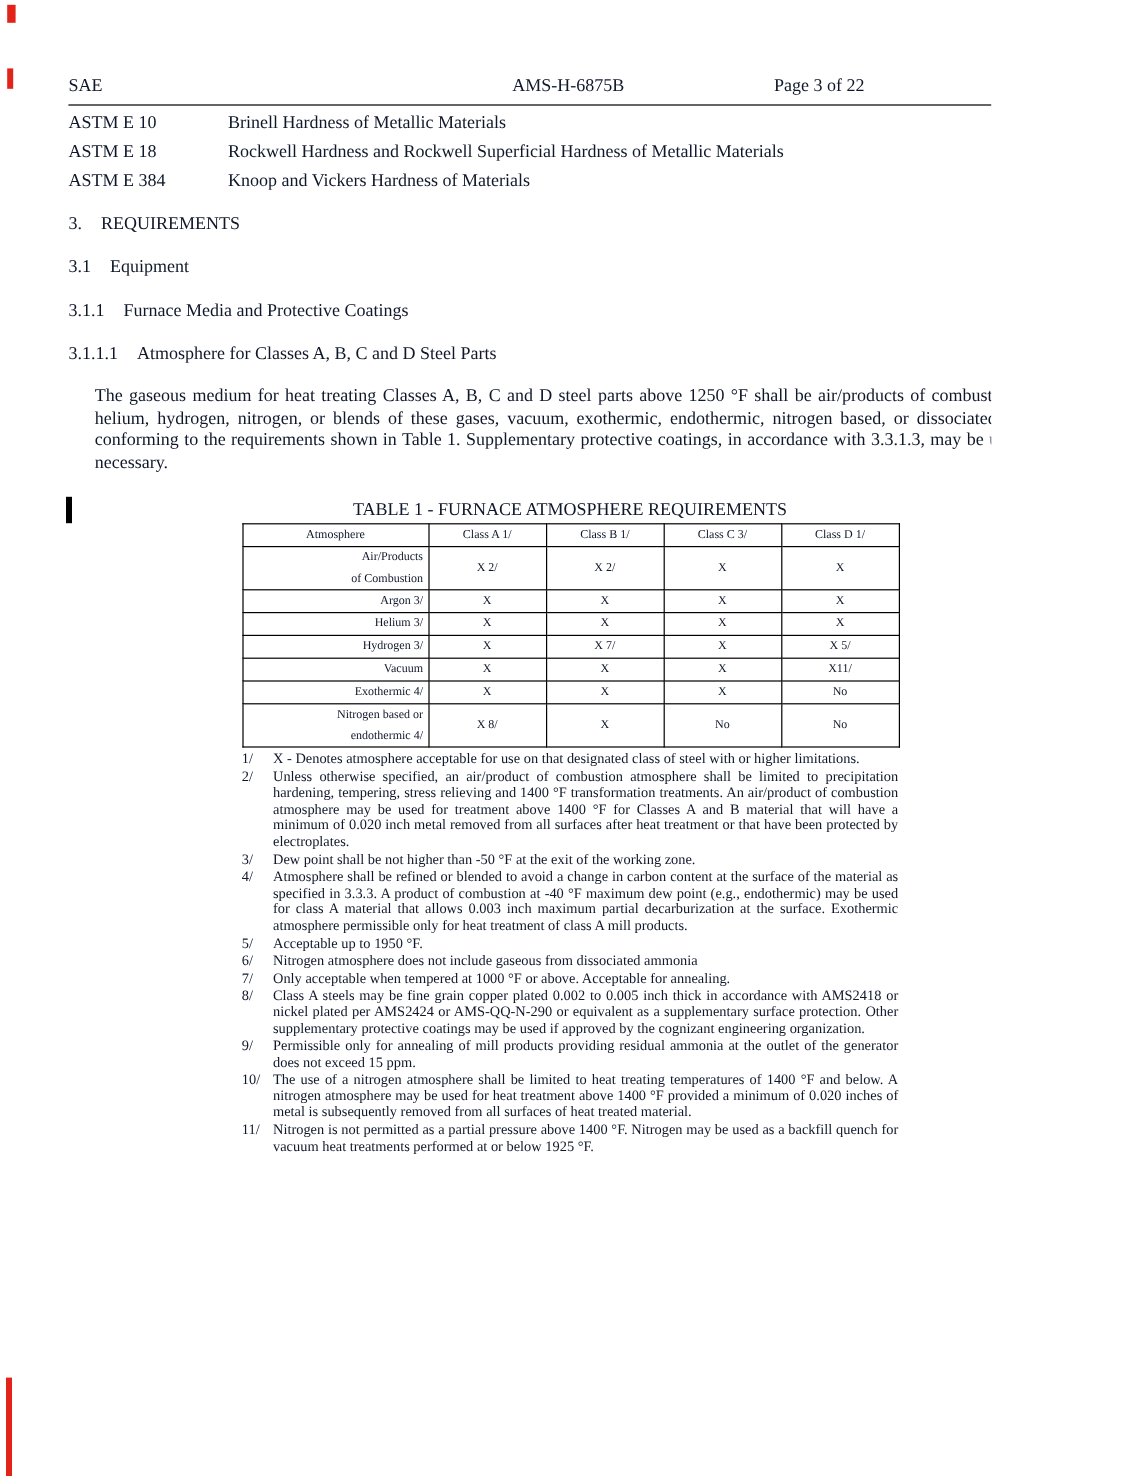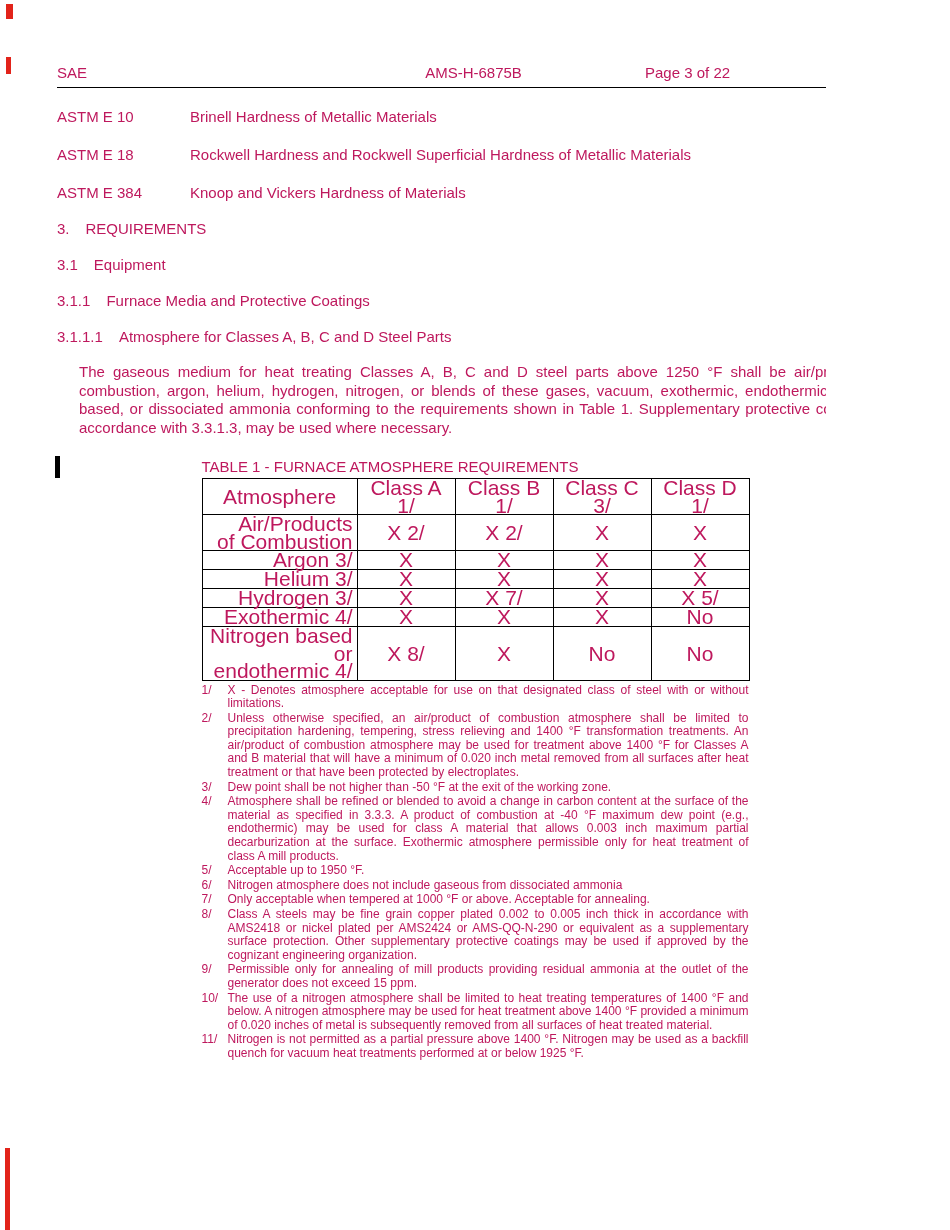--- a/index.html
+++ b/index.html
@@ -2,22 +2,22 @@
 <html><head>
 <meta charset="utf-8">
 <style>
   * { box-sizing: border-box; margin: 0; padding: 0; }
   html, body { background: #ffffff; }
   .page {
     position: relative;
     width: 826px;
     height: 1230px;
     background: #ffffff;
-    font-family: Liberation Sans, sans-serif;
-    color: #be185d;
+    font-family: Liberation Serif, serif;
+    color: #0f172a;
     overflow: hidden;
   }
   
   .artifact { position: absolute; background: #e2231a; }
   .artifact-top    { left: 6px; top: 4px;    width: 7px; height: 15px; }
   .artifact-mid    { left: 6px; top: 57px;   width: 5px; height: 17px; }
   .artifact-bottom { left: 5px; top: 1148px; width: 5px; height: 82px; }
 
   .header {
     position: absolute;
@@ -33,21 +33,21 @@
   .header .h-center { flex: 1.4; text-align: center; }
   .header .h-right  { flex: 1; }
 
   .content {
     position: absolute;
     top: 88px; left: 57px;
     width: 836px;
     font-size: 15px;
     line-height: 18px;
   }
-  .ref-row { display: flex; margin-top: 20px; min-height: 18px; }
+  .ref-row { display: flex; margin-top: 6px; min-height: 18px; }
   .ref-code { flex: 0 0 133px; }
   .ref-title { flex: 1; }
 
   .heading { margin-top: 18px; min-height: 18px; }
   .heading .num { display: inline-block; margin-right: 16px; }
 
   .body-par {
     margin-top: 17px;
     text-align: justify;
     line-height: 18.5px;
@@ -59,30 +59,30 @@
     width: 547px;
     margin: 21px auto 0 auto;
   }
   .change-bar {
     position: absolute;
     left: -147px; top: -2px;
     width: 5px; height: 22px;
     background: #000;
   }
   .table-title {
-    text-align: left;
+    text-align: center;
     font-size: 15px;
     margin-bottom: 2px;
     white-space: nowrap;
   }
   table.atm-table {
     border-collapse: collapse;
     table-layout: fixed;
     width: 547px;
-    font-size: 21px;
+    font-size: 10px;
   }
   table.atm-table col.c0 { width: 155px; }
   table.atm-table col.cx { width: 98px; }
   table.atm-table th, table.atm-table td {
     border: 1px solid #000;
     padding: 0 4px;
     line-height: 17.5px;
     height: 19px;
     text-align: center;
     vertical-align: middle;
@@ -193,41 +193,48 @@
             <td>X</td>
           </tr>
           <tr>
             <td class="atm">Hydrogen 3/</td>
             <td>X</td>
             <td>X 7/</td>
             <td>X</td>
             <td>X 5/</td>
           </tr>
           <tr>
+            <td class="atm">Vacuum</td>
+            <td>X</td>
+            <td>X</td>
+            <td>X</td>
+            <td>X11/</td>
+          </tr>
+          <tr>
             <td class="atm">Exothermic 4/</td>
             <td>X</td>
             <td>X</td>
             <td>X</td>
             <td>No</td>
           </tr>
           <tr>
             <td class="atm">Nitrogen based or
 endothermic 4/</td>
             <td>X 8/</td>
             <td>X</td>
             <td>No</td>
             <td>No</td>
           </tr>
         </tbody>
       </table>
 
       <div class="footnotes">
         <div class="fn">
           <span class="fn-num">1/</span>
-          <span class="fn-text">X - Denotes atmosphere acceptable for use on that designated class of steel with or without limitations.</span>
+          <span class="fn-text">X - Denotes atmosphere acceptable for use on that designated class of steel with or higher limitations.</span>
         </div>
         <div class="fn">
           <span class="fn-num">2/</span>
           <span class="fn-text">Unless otherwise specified, an air/product of combustion atmosphere shall be limited to precipitation hardening, tempering, stress relieving and 1400 °F transformation treatments. An air/product of combustion atmosphere may be used for treatment above 1400 °F for Classes A and B material that will have a minimum of 0.020 inch metal removed from all surfaces after heat treatment or that have been protected by electroplates.</span>
         </div>
         <div class="fn">
           <span class="fn-num">3/</span>
           <span class="fn-text">Dew point shall be not higher than -50 °F at the exit of the working zone.</span>
         </div>
         <div class="fn">

